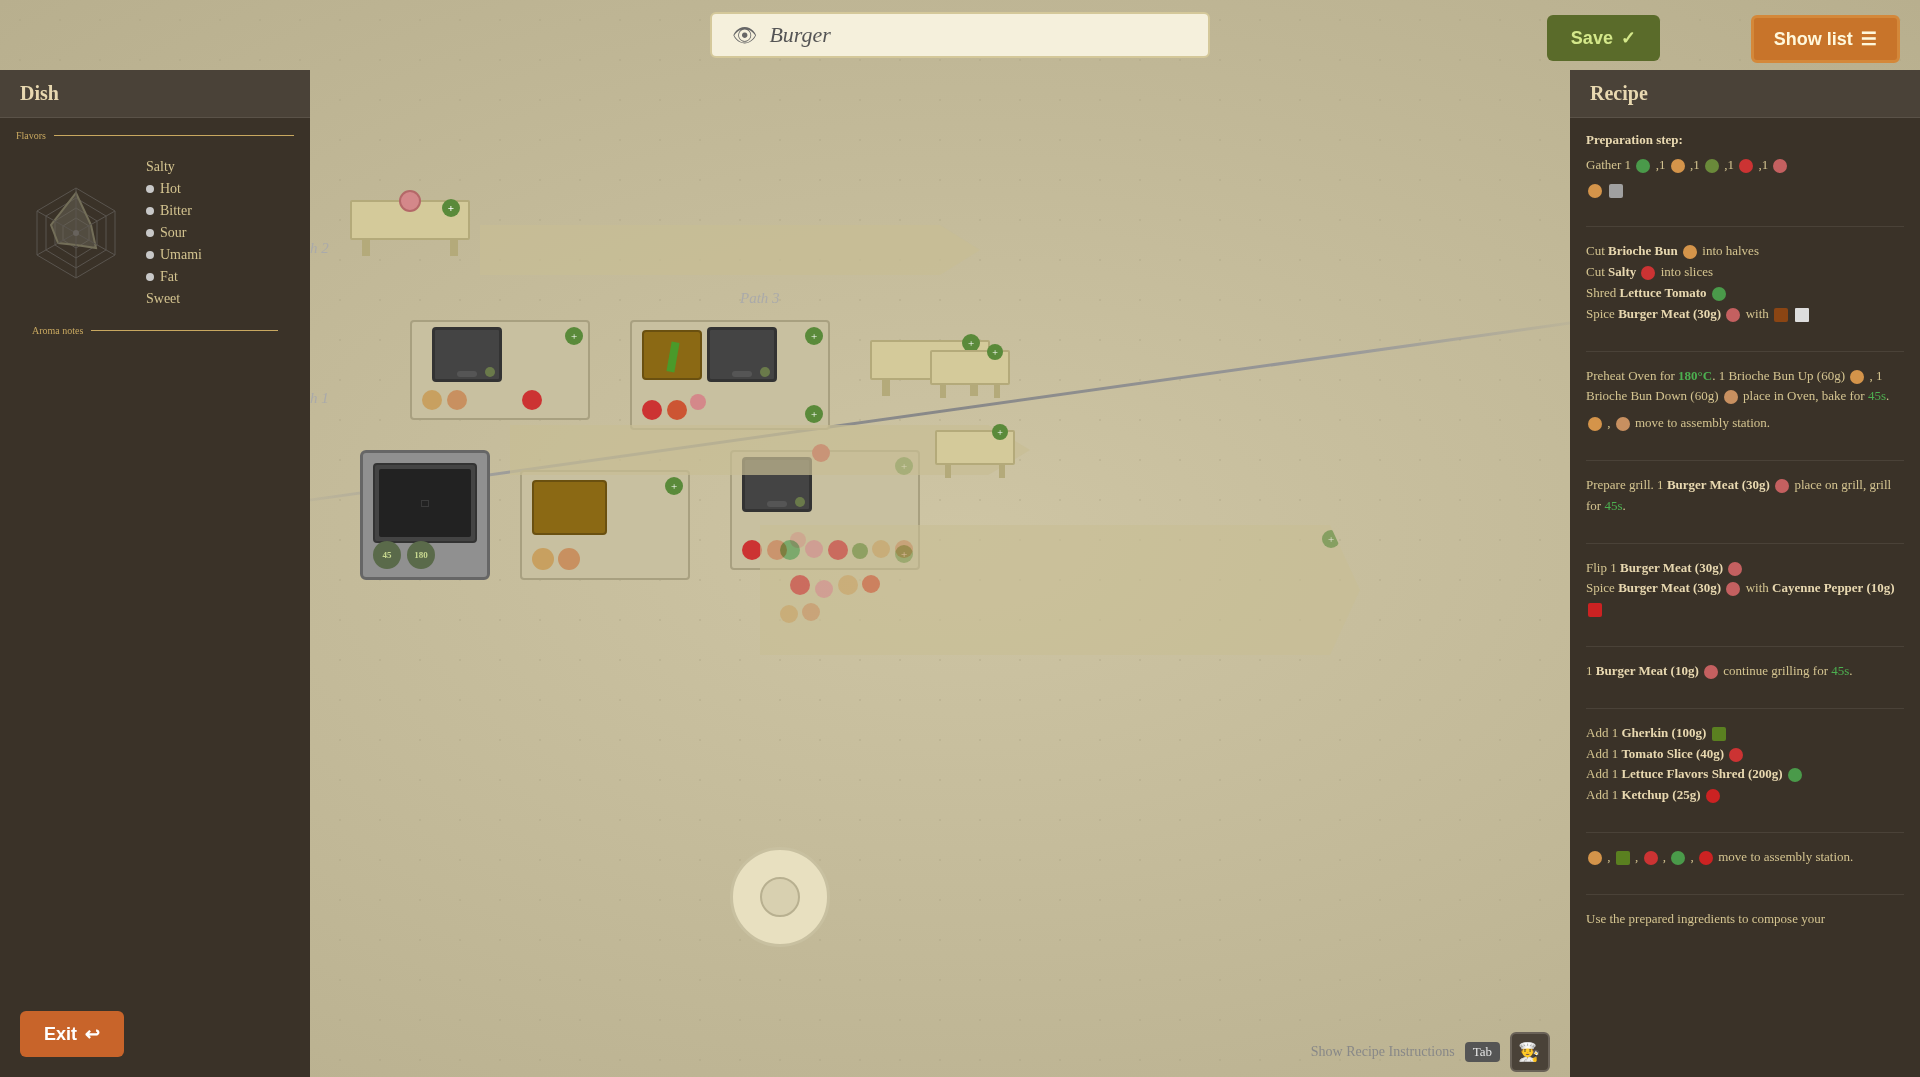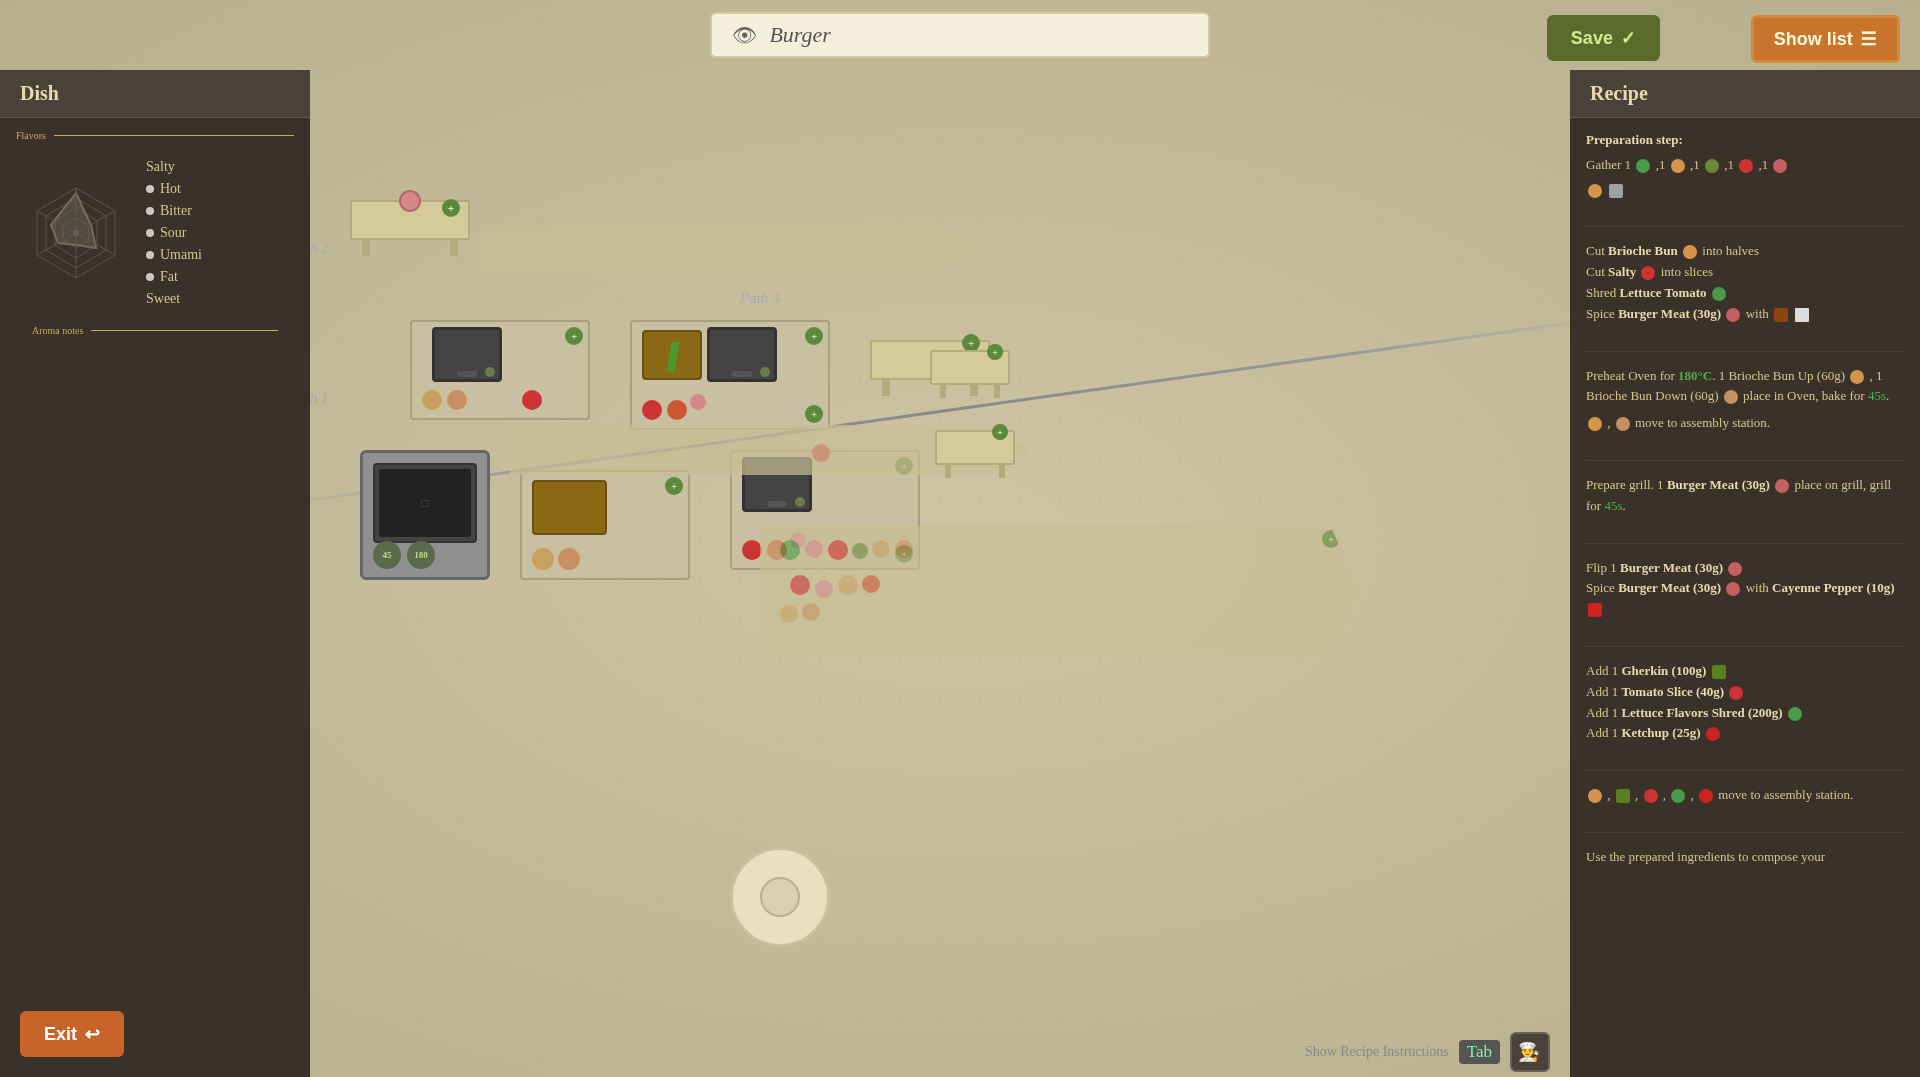--- a/index.html
+++ b/index.html
@@ -294,24 +294,24 @@
       font-family: Liberation Serif, serif;
     }
 
     .show-recipe-text {
       color: #888;
       font-size: 14px;
     }
 
     .tab-badge {
       background: #555;
-      color: #86efac;
+      color: #e5e5e5;
       padding: 2px 8px;
       border-radius: 4px;
-      font-size: 17px;
+      font-size: 13px;
     }
 
     .chef-button {
       background: #4a4238;
       border: 2px solid #6a6258;
       border-radius: 6px;
       width: 40px;
       height: 40px;
       display: flex;
       align-items: center;
@@ -624,20 +624,27 @@
         <span class="food-icon icon-meat"></span>
       </div>
       <div>
         Spice <span class="highlight-ingredient">Burger Meat (30g)</span>
         <span class="food-icon icon-meat"></span>
         with <span class="highlight-ingredient">Cayenne Pepper (10g)</span>
         <span class="food-icon icon-ketchup" style="border-radius:2px;"></span>
       </div>
     </div>
 
+    <div class="recipe-step">
+      <div>
+        1 <span class="highlight-ingredient">Burger Meat (10g)</span>
+        <span class="food-icon icon-meat"></span>
+        continue grilling for <span class="highlight-time">45s</span>.
+      </div>
+    </div>
 
     <div class="recipe-step">
       <div>Add 1 <span class="highlight-ingredient">Gherkin (100g)</span>
         <span class="food-icon icon-gherkin" style="background:#5a8020; border-radius:2px;"></span>
       </div>
       <div>Add 1 <span class="highlight-ingredient">Tomato Slice (40g)</span>
         <span class="food-icon icon-tomato"></span>
       </div>
       <div>Add 1 <span class="highlight-ingredient">Lettuce Flavors Shred (200g)</span>
         <span class="food-icon icon-lettuce"></span>

